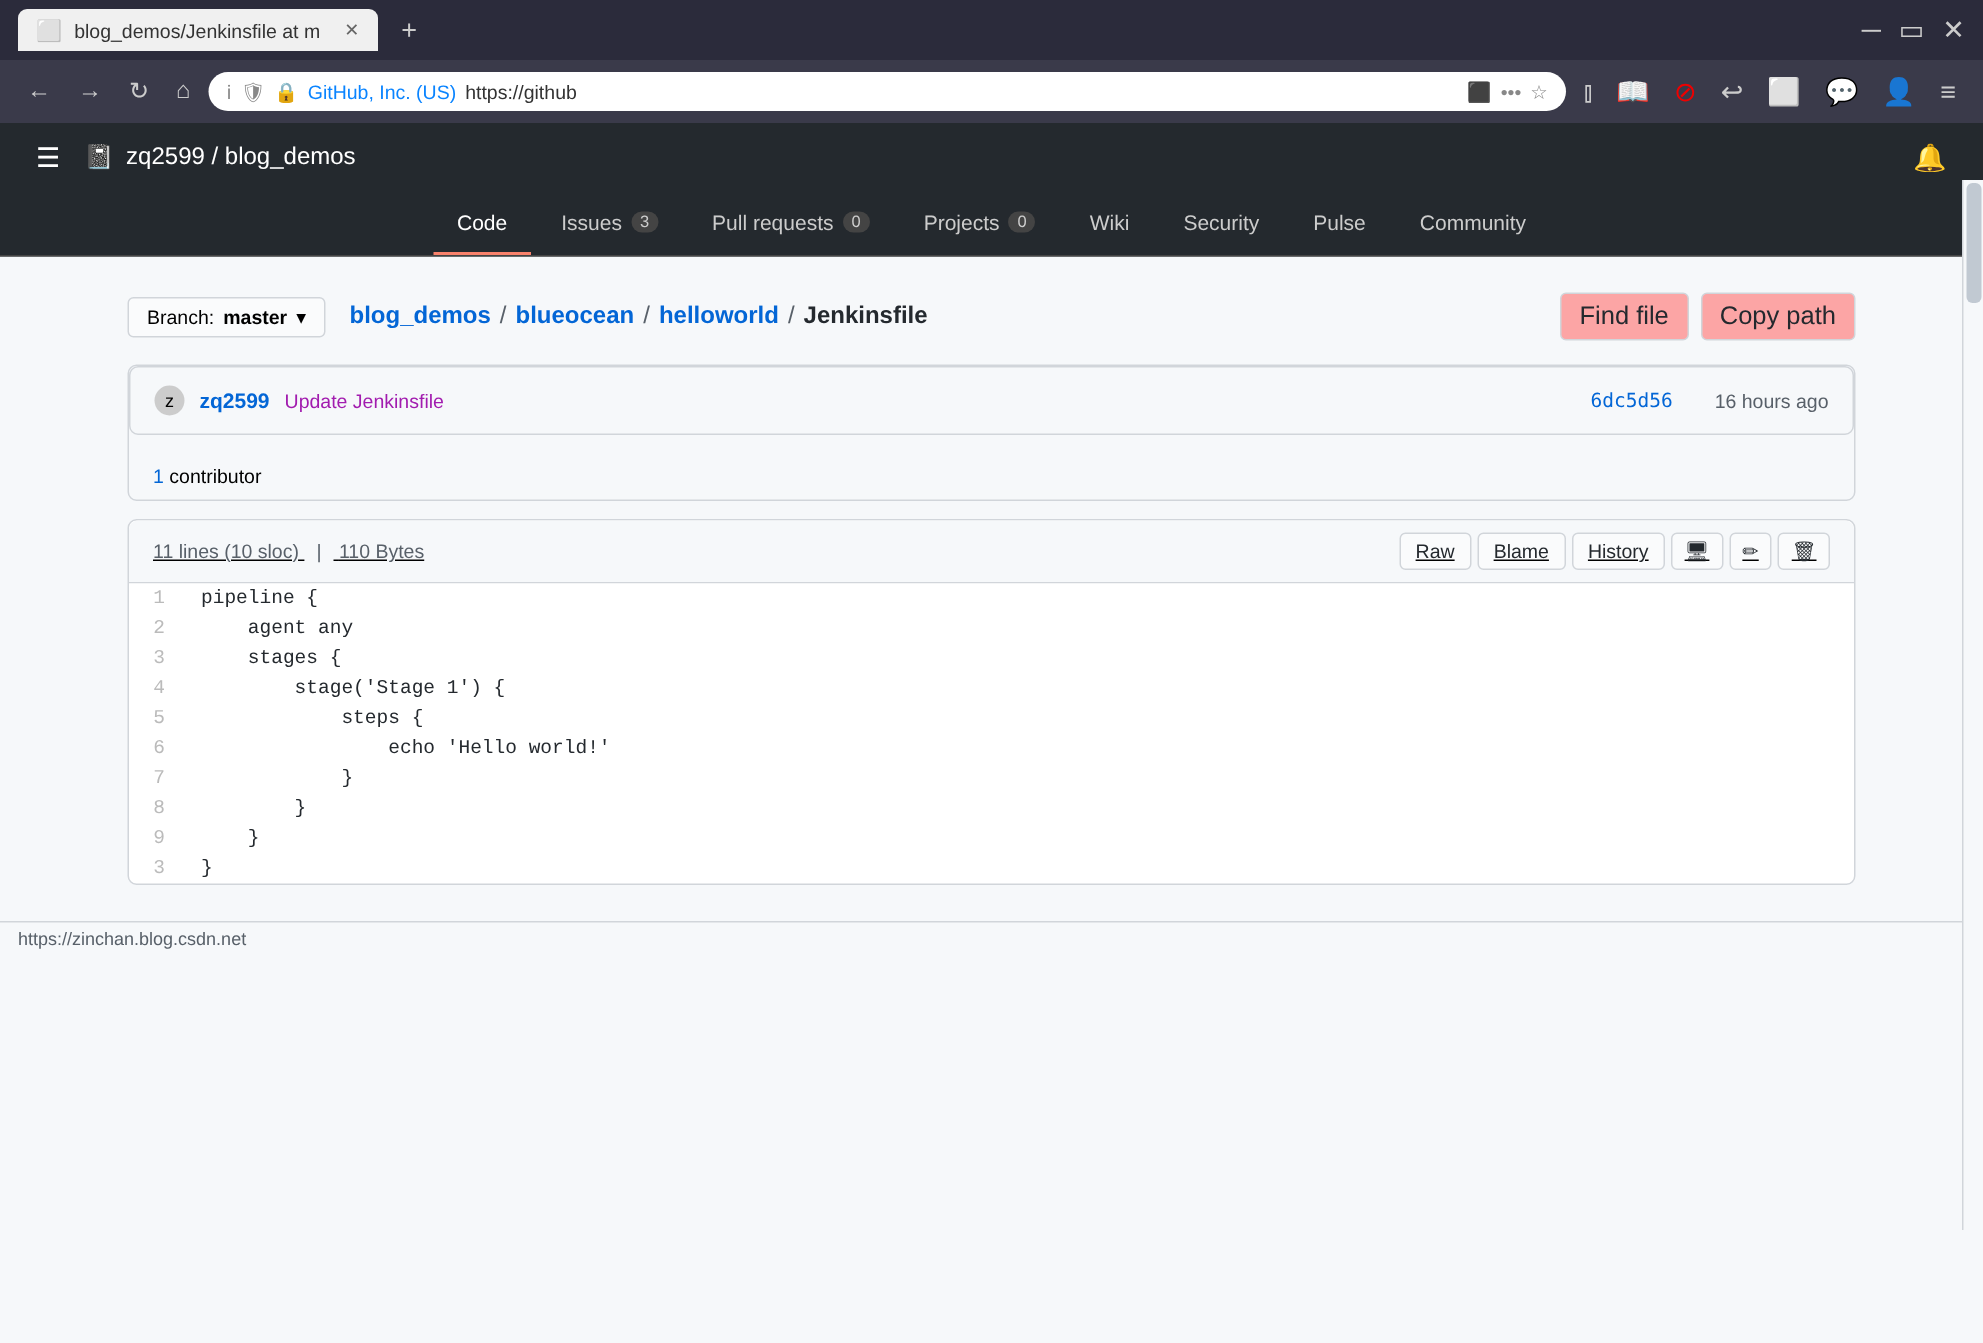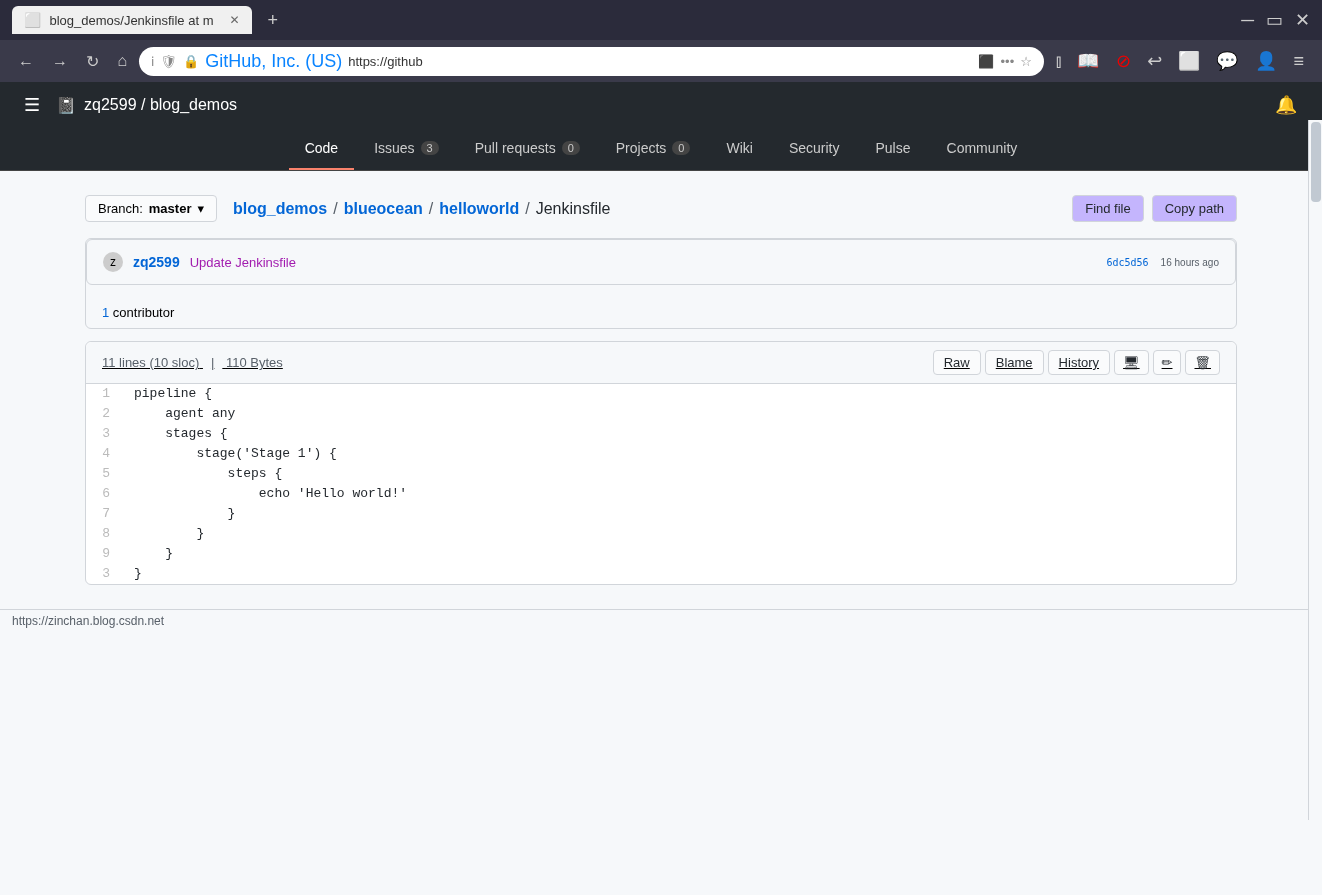--- a/index.html
+++ b/index.html
@@ -32,31 +32,31 @@
 
     
     .main-content { max-width: 1200px; margin: 24px auto; padding: 0 24px; }
 
     
     .breadcrumb-bar { display: flex; align-items: center; justify-content: space-between; margin-bottom: 16px; }
     .branch-selector { border: 1px solid #d1d5da; background: #fafbfc; padding: 5px 12px; border-radius: 4px; font-size: 13px; cursor: pointer; display: flex; align-items: center; gap: 6px; }
     .breadcrumb { display: flex; align-items: center; gap: 6px; font-size: 16px; }
     .breadcrumb a { color: #0366d6; text-decoration: none; font-weight: 600; }
     .breadcrumb-sep { color: #586069; }
-    .breadcrumb-current { color: #24292e; font-weight: 400; }
+    .breadcrumb-current { color: #24292e; font-weight: 700; }
     .breadcrumb-actions { display: flex; gap: 8px; }
-    .btn-outline { border: 1px solid #d1d5da; background: #c4b5fd; padding: 5px 12px; border-radius: 4px; font-size: 13px; cursor: pointer; color: #24292e; }
+    .btn-outline { border: 1px solid #d1d5da; background: #fca5a5; padding: 5px 12px; border-radius: 4px; font-size: 17px; cursor: pointer; color: #24292e; }
 
     
     .commit-info { border: 1px solid #d1d5da; border-radius: 6px; background: #f6f8fa; padding: 12px 16px; margin-bottom: 12px; display: flex; align-items: center; justify-content: space-between; }
     .commit-left { display: flex; align-items: center; gap: 10px; }
     .avatar { width: 20px; height: 20px; border-radius: 50%; background: #d1d5da; overflow: hidden; }
     .commit-user { color: #0366d6; font-weight: 600; text-decoration: none; }
     .commit-message { color: #a21caf; font-size: 13px; }
-    .commit-right { display: flex; align-items: center; gap: 12px; font-size: 10px; }
+    .commit-right { display: flex; align-items: center; gap: 28px; font-size: 13px; }
     .commit-sha { color: #0366d6; font-family: monospace; text-decoration: none; }
     .commit-time { color: #586069; }
     .contributor-line { padding: 8px 16px; font-size: 13px; }
     .contributor-line a { color: #0366d6; text-decoration: none; }
 
     
     .file-viewer { border: 1px solid #d1d5da; border-radius: 6px; background: #fff; }
     .file-header { display: flex; align-items: center; justify-content: space-between; padding: 8px 16px; background: #f6f8fa; border-bottom: 1px solid #d1d5da; border-radius: 6px 6px 0 0; text-decoration: underline; }
     .file-meta { font-size: 13px; color: #586069; }
     .file-meta span { color: #586069; }
@@ -100,21 +100,21 @@
 
   <div class="browser-nav">
     <button class="nav-btn">←</button>
     <button class="nav-btn">→</button>
     <button class="nav-btn">↻</button>
     <button class="nav-btn">⌂</button>
     <div class="address-bar">
       <span style="color:#888;font-size:13px;">ℹ</span>
       <span style="color:#888;font-size:13px;">🛡</span>
       <span style="color:green;font-size:13px;">🔒</span>
-      <span style="color:#0a84ff;font-size:18px;">GitHub, Inc. (US)</span>
+      <span style="color:#0a84ff;font-size:13px;">GitHub, Inc. (US)</span>
       <span style="color:#333;font-size:13px;text-align:right;">https://github</span>
       <div style="flex:1;"></div>
       <span style="color:#888;">⬛</span>
       <span style="color:#888;">•••</span>
       <span style="color:#888;">☆</span>
     </div>
     <div class="nav-icons-right">
       <span style="color:#ccc;font-size:18px;padding:4px 6px;cursor:pointer;">⫾</span>
       <span style="color:#ccc;font-size:18px;padding:4px 6px;cursor:pointer;">📖</span>
       <span style="color:#e00;font-size:18px;padding:4px 6px;cursor:pointer;">⊘</span>

